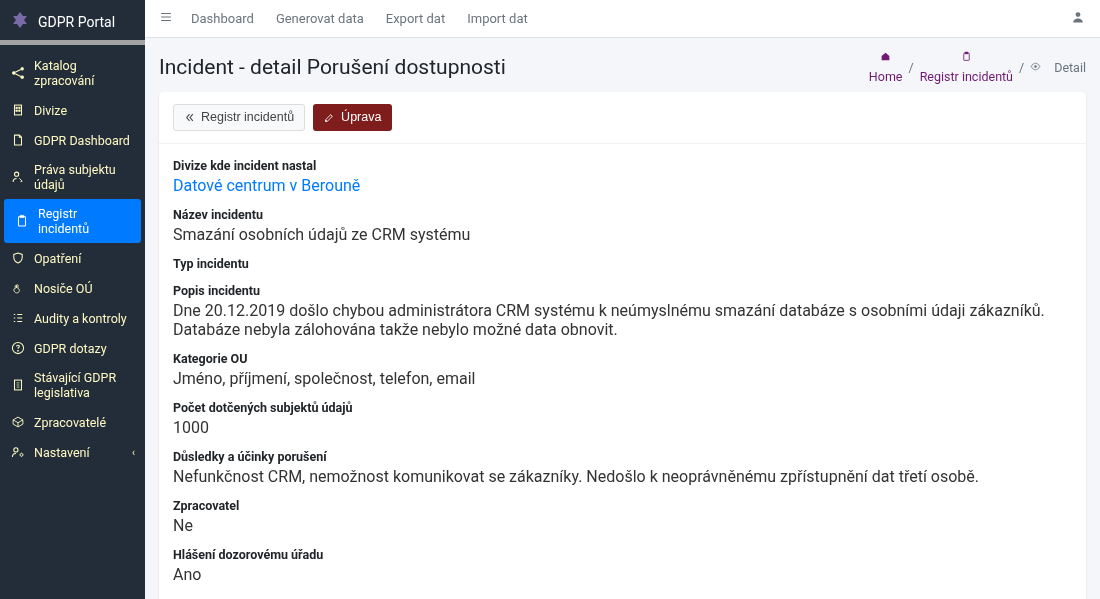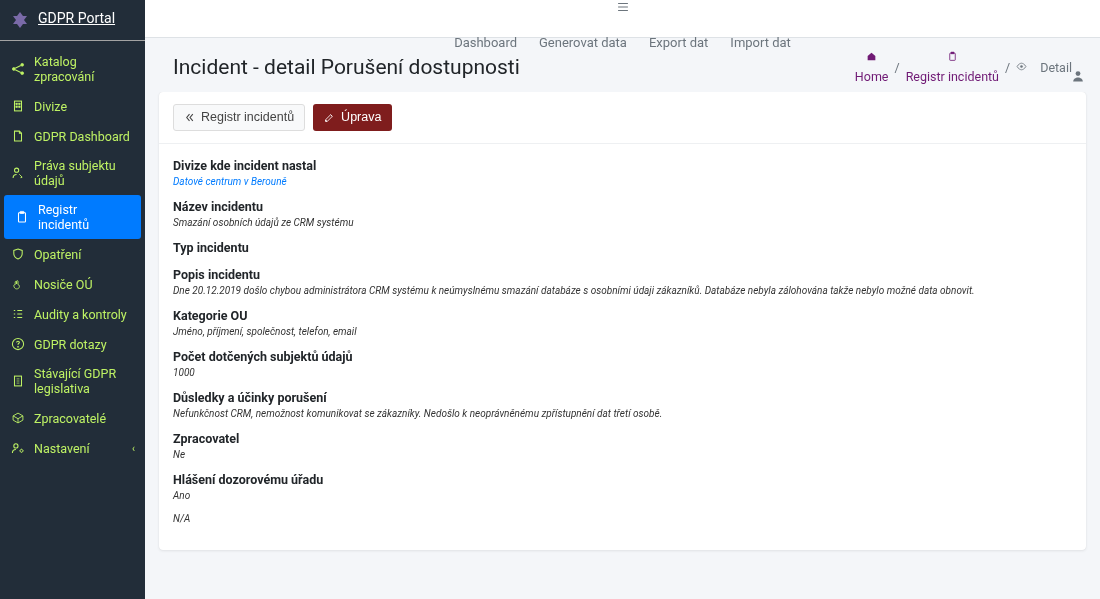--- a/index.html
+++ b/index.html
@@ -1,57 +1,57 @@
 <!DOCTYPE html>
 <html><head>
 <meta charset="utf-8">
 <style>
   * { box-sizing: border-box; margin: 0; padding: 0; }
   html, body { height: 100%; font-family: -apple-system, BlinkMacSystemFont, "Segoe UI", Roboto, Arial, sans-serif; font-size: 13px; color: #333; background: #f4f6f9; }
   body { display: flex; }
 
   
   .sidebar { width: 145px; background: #222d39; color: #c2c7d0; display: flex; flex-direction: column; flex-shrink: 0; }
-  .brand { display: flex; align-items: flex-start; gap: 8px; padding: 10px 10px; border-bottom: 1px solid #a3a3a3; color: #fff; font-size: 14px; font-weight: 400; text-decoration: underline; }
+  .brand { display: flex; align-items: flex-end; gap: 8px; padding: 10px 10px; border-bottom: 5px solid #a3a3a3; color: #fff; font-size: 14px; font-weight: 400; }
   .brand svg { width: 20px; height: 20px; flex-shrink: 0; }
   .nav { list-style: none; padding: 6px 0; }
-  .nav-item { display: flex; align-items: center; gap: 8px; padding: 7px 10px; font-size: 12.5px; cursor: pointer; color: #bef264; }
+  .nav-item { display: flex; align-items: center; gap: 8px; padding: 7px 10px; font-size: 12.5px; cursor: pointer; color: #fef9c3; }
   .nav-item.active { background: #007bff; color: #fff; border-radius: 3px; margin: 0 4px; }
   .nav-item .ico { width: 16px; height: 16px; display: inline-flex; align-items: center; justify-content: center; flex-shrink: 0; }
   .nav-item .ico svg { width: 14px; height: 14px; fill: currentColor; stroke: currentColor; }
   .nav-item .chev-left { margin-left: auto; font-size: 10px; }
 
   
   .main { flex: 1; display: flex; flex-direction: column; min-width: 0; }
-  .topbar { background: #fff; border-bottom: 1px solid #dee2e6; display: flex; align-items: center; padding: 0 14px; height: 38px; gap: 18px; flex-direction: column; }
+  .topbar { background: #fff; border-bottom: 1px solid #dee2e6; display: flex; align-items: center; padding: 0 14px; height: 38px; gap: 18px; }
   .burger { cursor: pointer; color: #6c757d; font-size: 14px; }
   .topnav { display: flex; gap: 22px; }
   .topnav a { color: #6c757d; text-decoration: none; font-size: 13px; cursor: pointer; }
   .user-ico { margin-left: auto; color: #6c757d; }
 
-  .content-header { display: flex; align-items: center; justify-content: space-between; padding: 12px 28px 8px; }
+  .content-header { display: flex; align-items: center; justify-content: space-between; padding: 12px 14px 8px; }
   .page-title { font-size: 21px; font-weight: 400; color: #212529; }
   .breadcrumb { display: flex; align-items: center; gap: 6px; font-size: 12.5px; color: #6c757d; }
   .breadcrumb a { color: #701a75; text-decoration: none; display: inline-flex; align-items: center; gap: 4px; cursor: pointer; flex-direction: column; }
   .breadcrumb .sep { color: #6c757d; }
   .breadcrumb .current { color: #6c757d; display: inline-flex; align-items: center; gap: 13px; }
   .bc-ico svg { width: 11px; height: 11px; fill: currentColor; }
 
   .content { padding: 0 14px 20px; flex: 1; overflow: auto; }
   .card { background: #fff; border-radius: 4px; box-shadow: 0 0 1px rgba(0,0,0,.1), 0 1px 3px rgba(0,0,0,.08); }
   .card-header { padding: 12px 14px; border-bottom: 1px solid #rgba(0,0,0,.08); border-bottom: 1px solid #eef0f2; display: flex; gap: 8px; }
   .btn { display: inline-flex; align-items: center; gap: 6px; padding: 6px 10px; font-size: 12.5px; border-radius: 3px; border: 1px solid transparent; cursor: pointer; line-height: 1; }
   .btn-default { background: #f8f9fa; border-color: #ddd; color: #444; }
   .btn-primary { background: #7f1d1d; color: #fff; }
   .btn svg { width: 11px; height: 11px; fill: currentColor; }
 
   .card-body { padding: 14px; }
   .field { margin-bottom: 12px; }
   .field-label { font-weight: 700; font-size: 12.5px; margin-bottom: 3px; color: #212529; }
-  .field-value { font-size: 10px; color: #333; font-style: italic; }
+  .field-value { font-size: 16px; color: #333; }
   .field-value.link { color: #007bff; cursor: pointer; }
 </style>
 </head>
 <body>
 
 <svg width="0" height="0" style="position:absolute">
   <defs>
     <g id="i-share">
         <circle cx="4" cy="10" r="2"></circle>
         <circle cx="16" cy="4" r="2"></circle>

